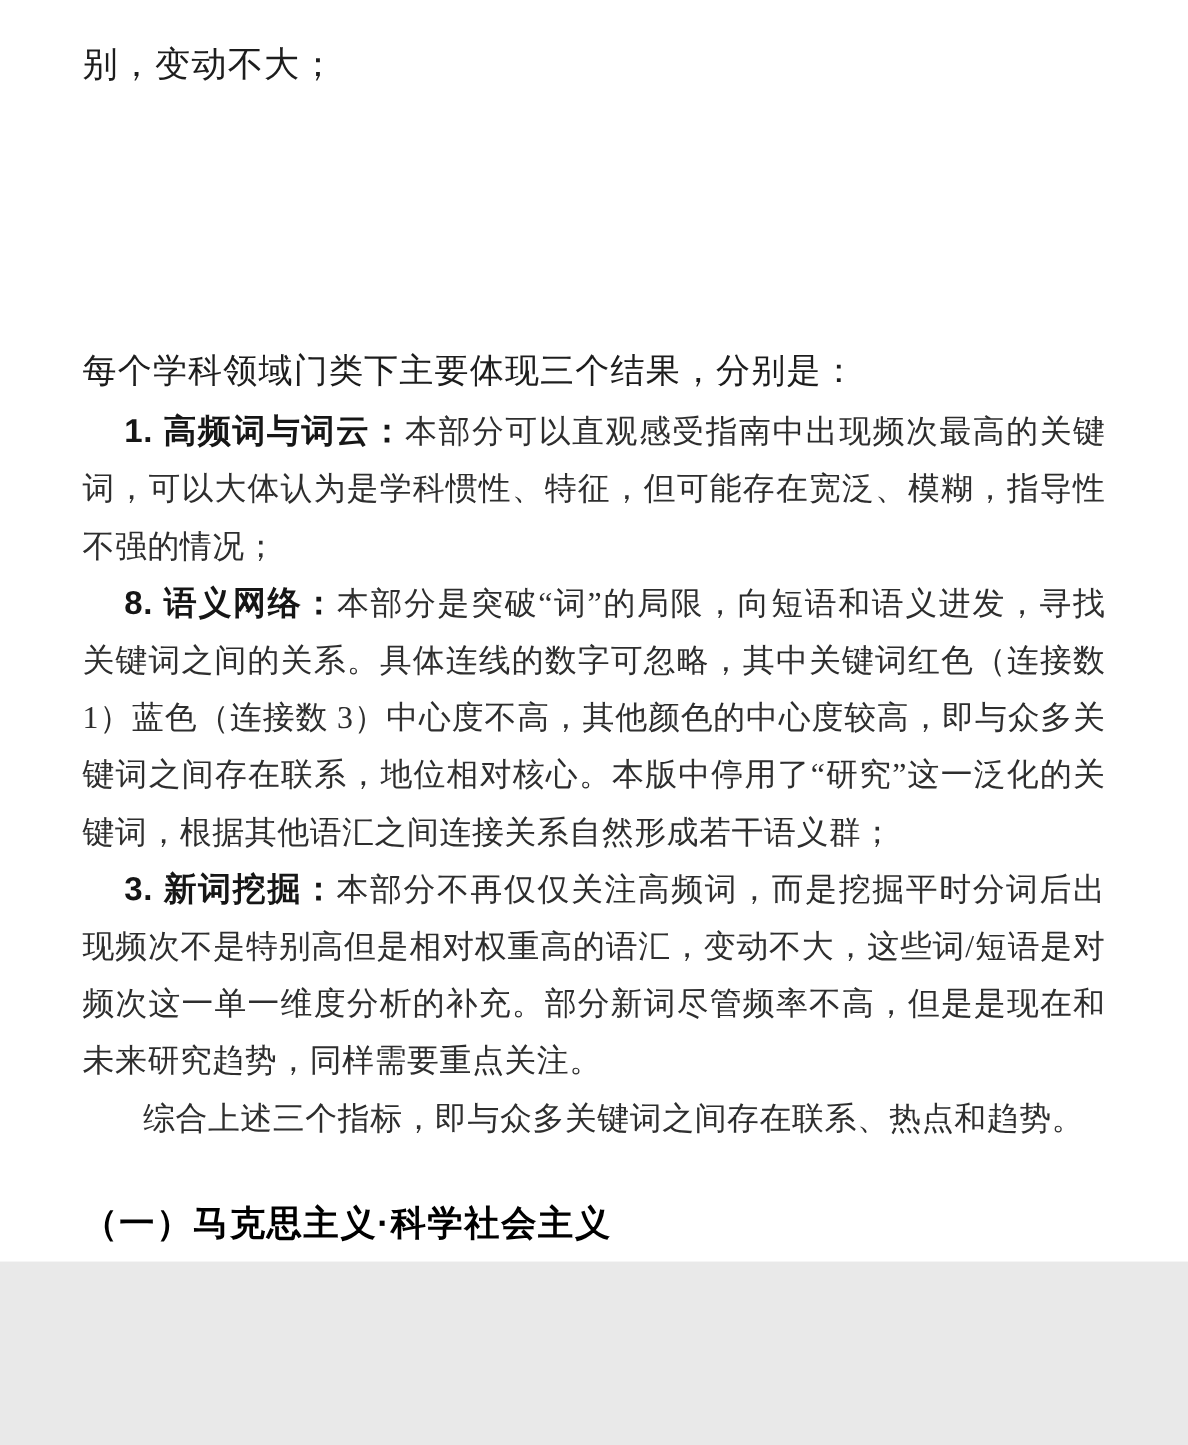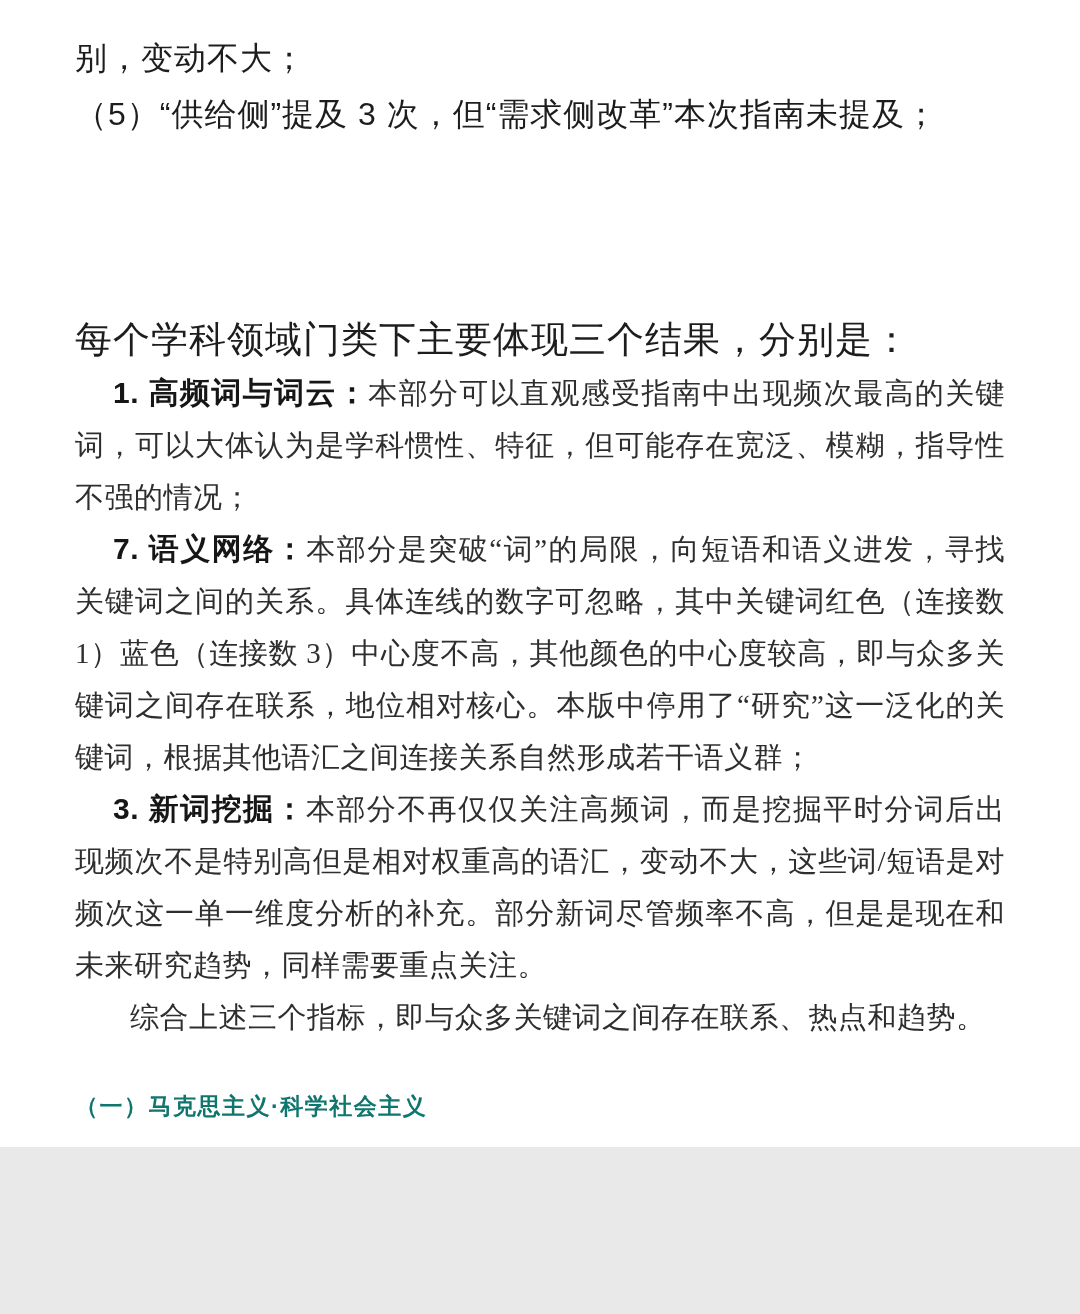--- a/index.html
+++ b/index.html
@@ -30,21 +30,21 @@
     font-family: "Liberation Sans", sans-serif;
     font-weight: bold;
     font-size: 40px;
     color: #111111;
     letter-spacing: 1px;
     line-height: 1.1;
   }
 
   .lead {
     left: 75px; top: 319px;
-    font-size: 37px;
+    font-size: 31px;
   }
 
   
   .body-block {
     left: 75px; top: 367px;
     width: 930px;
     color: #2e2e2e;
   }
   .body-block p {
     margin: 0;
@@ -61,50 +61,49 @@
     font-weight: bold;
     color: #161616;
     font-size: 30px;
     margin-top: 28px;
   }
 
   .subsection-heading {
     left: 75px; top: 1091px;
     font-family: "Liberation Sans", sans-serif;
     font-weight: bold;
-    font-size: 23px;
-    color: #0f766e;
+    font-size: 32px;
+    color: #000000;
     letter-spacing: 1.5px;
   }
 
   .subheading {
     left: 75px; top: 1176px;
     font-family: "Liberation Serif", serif;
     font-weight: bold;
     font-size: 31px;
     color: #1a1a1a;
     letter-spacing: 1px;
   }
 </style>
 </head>
 <body>
 
 <div class="page">
 
   <div class="abs sans intro-line-1">别，变动不大；</div>
 
-  <div class="abs sans intro-line-2">（5）“供给侧”提及 3 次，但“需求侧改革”本次指南未提及；</div>
 
 
   <div class="abs sans lead">每个学科领域门类下主要体现三个结果，分别是：</div>
 
   <div class="abs body-block">
     <p class="item-para"><span class="item-label">1. 高频词与词云：</span><span>本部分可以直观感受指南中出现频次最高的关键词，可以大体认为是学科惯性、特征，但可能存在宽泛、模糊，指导性不强的情况；</span></p>
 
-    <p class="item-para"><span class="item-label">7. 语义网络：</span><span>本部分是突破“词”的局限，向短语和语义进发，寻找关键词之间的关系。具体连线的数字可忽略，其中关键词红色（连接数 1）蓝色（连接数 3）中心度不高，其他颜色的中心度较高，即与众多关键词之间存在联系，地位相对核心。本版中停用了“研究”这一泛化的关键词，根据其他语汇之间连接关系自然形成若干语义群；</span></p>
+    <p class="item-para"><span class="item-label">8. 语义网络：</span><span>本部分是突破“词”的局限，向短语和语义进发，寻找关键词之间的关系。具体连线的数字可忽略，其中关键词红色（连接数 1）蓝色（连接数 3）中心度不高，其他颜色的中心度较高，即与众多关键词之间存在联系，地位相对核心。本版中停用了“研究”这一泛化的关键词，根据其他语汇之间连接关系自然形成若干语义群；</span></p>
 
     <p class="item-para"><span class="item-label">3. 新词挖掘：</span><span>本部分不再仅仅关注高频词，而是挖掘平时分词后出现频次不是特别高但是相对权重高的语汇，变动不大，这些词/短语是对频次这一单一维度分析的补充。部分新词尽管频率不高，但是是现在和未来研究趋势，同样需要重点关注。</span></p>
 
     <p class="summary-para">综合上述三个指标，即与众多关键词之间存在联系、热点和趋势。</p>
   </div>
 
   <h2 class="abs subsection-heading" style="margin:0;">（一）马克思主义·科学社会主义</h2>
 
   <h3 class="abs subheading" style="margin:16px;">1. 高频词与词云</h3>
 

